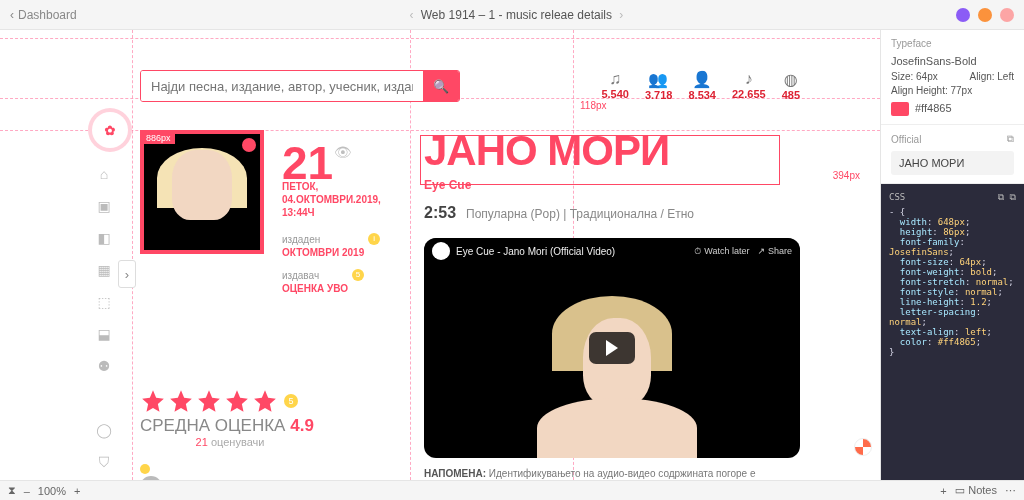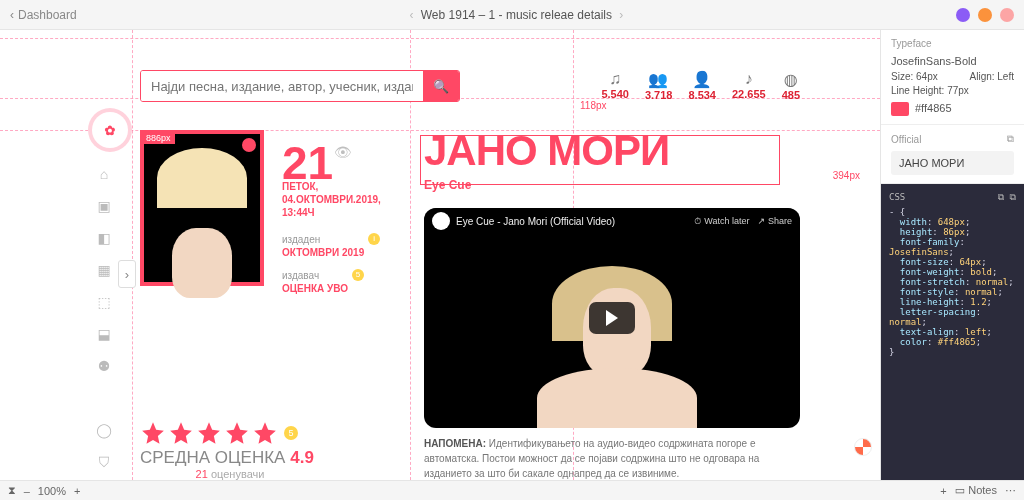--- a/index.html
+++ b/index.html
@@ -28,21 +28,21 @@
   .searchbar input { flex:1; border:none; padding:0 10px; font-size:13px; outline:none; }
   .searchbar .btn { width:36px; background:#ff4865; color:#fff; display:flex;align-items:center;justify-content:center; }
 
   .stats { position:absolute; right:0; top:0; display:flex; gap:16px; }
   .stat { text-align:center; color:#555; font-size:11px; }
   .stat .ic { font-size:16px; color:#777; }
   .stat .n { color:#d23; font-weight:bold; font-size:11px; }
 
   .content { position:absolute; top:60px; left:0; right:0; bottom:0; display:flex; gap:24px; }
   .left { width:260px; position:relative; }
-  .cover { width:124px; height:156px; border:4px solid #ff4865; background:linear-gradient(#000,#000); display:flex;align-items:flex-end;justify-content:center; position:relative; }
+  .cover { width:124px; height:124px; border:4px solid #ff4865; background:linear-gradient(#000,#000); display:flex;align-items:flex-start;justify-content:center; position:relative; }
   .cover .tag886 { position:absolute; top:-2px; left:-2px; background:#ff4865; color:#fff; font-size:9px; padding:1px 4px; }
   .cover .face { width:60px;height:70px;background:#f2d7c2;border-radius:40% 40% 30% 30%; position:relative; top:16px;}
   .cover .hair { position:absolute; width:90px;height:60px;background:#f5e3b5;border-radius:50% 50% 0 0; top:14px;}
   .big21 { position:absolute; left:142px; top:0; font-size:46px; padding-top:15px; font-weight:bold; color:#ff4865; line-height:.8; }
   .eye { position:absolute; left:194px; top:14px; color:#bfbfbf; font-size:14px; }
   .meta { position:absolute; left:142px; top:50px; font-size:10px; line-height:1.3; }
   .meta .red { color:#ff4865; font-weight:bold; }
   .meta .grey { color:#999; }
   .meta .row { margin-bottom:10px; display:flex; align-items:flex-start; gap:4px;}
   .meta .b { width:12px;height:12px;border-radius:50%;background:#ffd54a;color:#fff;font-size:8px;display:inline-flex;align-items:center;justify-content:center; }
@@ -235,20 +235,24 @@
               <span>УЧЕСНИЦИ</span>
             </div>
 
         </div>
 
       </div>
 
       <div class="rightcol">
         <div class="title-big">ЈАНО МОРИ</div>
         <div class="artist">Eye Cue</div>
+        <div class="subline">
+          <span class="dur">2:53</span>
+          <span class="genres">Популарна (Pop) | Традиционална / Етно</span>
+        </div>
         <div class="video">
           <div class="bar">
             <div class="ch"></div>
             <span>Eye Cue - Jano Mori (Official Video)</span>
             <span class="sp"></span>
             <span class="wl">⏱ <span>Watch later</span></span>
             <span style="width:8px"></span>
             <span class="sh">↗ <span>Share</span></span>
           </div>
           <div class="vface">
@@ -269,21 +273,21 @@
   <div class="insp-sec">
     <div class="h">
         <span>Typeface</span>
       </div>
     <div style="margin-bottom:4px">JosefinSans-Bold</div>
     <div class="insp-row">
         <span><span>Size:</span> <span>64px</span></span>
         <span><span>Align:</span> <span>Left</span></span>
       </div>
     <div class="insp-row">
-        <span><span>Line Height:</span> <span>77px</span></span>
+        <span><span>Align Height:</span> <span>77px</span></span>
       </div>
     <div style="margin-top:6px"><span class="swatch"></span><span>#ff4865</span></div>
   </div>
   <div class="insp-sec">
     <div class="h">
         <span>Official</span>
         <span>⧉</span>
       </div>
     <div class="content-box">ЈАНО МОРИ</div>
   </div>

